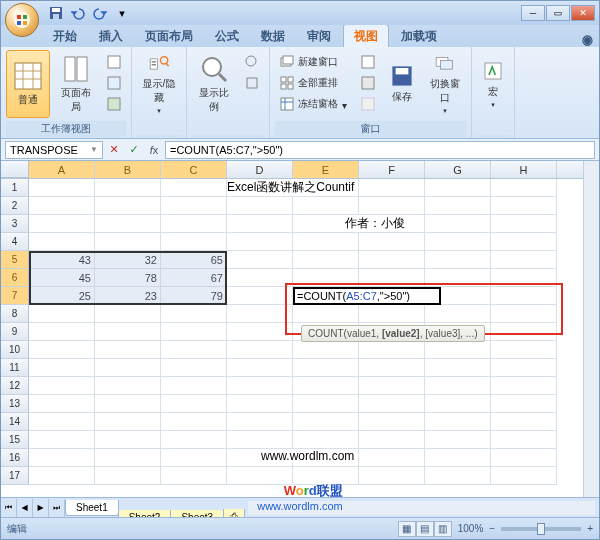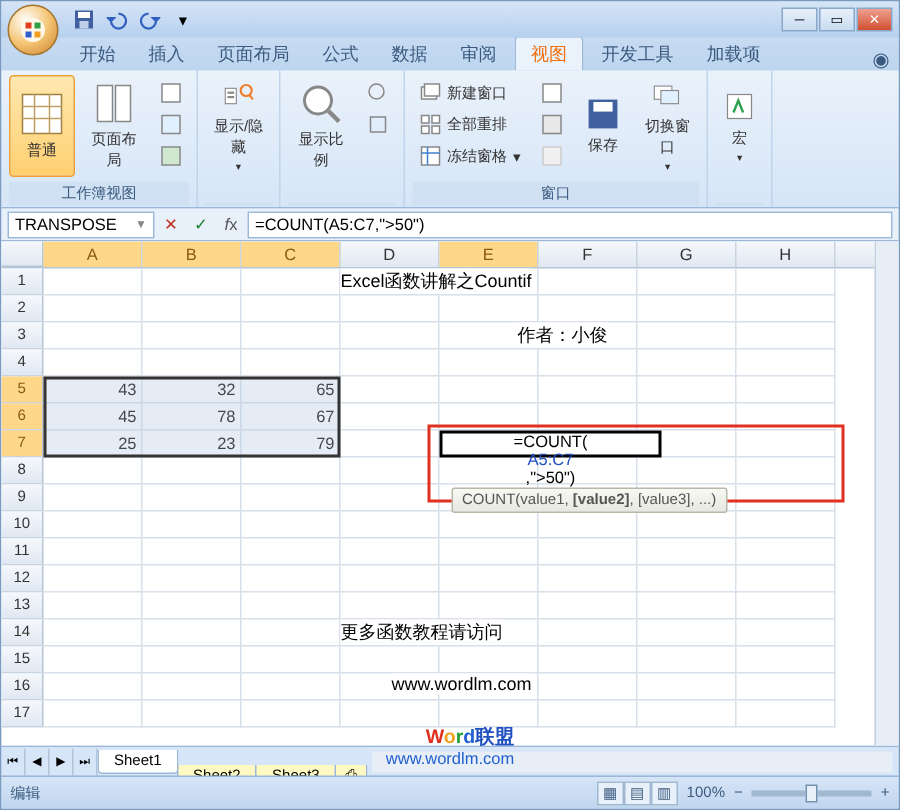--- a/index.html
+++ b/index.html
@@ -7,21 +7,21 @@
 .window { width: 600px; height: 540px; border: 1px solid #7a9ac0; display: flex; flex-direction: column; background: linear-gradient(#cfe0f5, #b9d3f0); }
 .titlebar { height: 24px; display: flex; align-items: center; background: linear-gradient(#d6e5f7, #b6d0ee); padding: 0 4px; position: relative; }
 .office-btn { width: 34px; height: 34px; border-radius: 50%; background: radial-gradient(circle at 35% 30%, #fff, #f4c575 50%, #c97f2a); border: 1px solid #a37430; position: absolute; top: 2px; left: 4px; z-index: 10; display: flex; align-items: center; justify-content: center; }
 .office-btn svg { width: 20px; height: 20px; }
 .qat { margin-left: 42px; display: flex; gap: 4px; align-items: center; }
 .qat-btn { width: 18px; height: 18px; display: flex; align-items: center; justify-content: center; cursor: pointer; }
 .title { position: absolute; left: 50%; transform: translateX(-50%); color: #3b5a7f; font-size: 12px; }
 .win-controls { margin-left: auto; display: flex; gap: 1px; }
 .win-btn { width: 24px; height: 16px; display: flex; align-items: center; justify-content: center; border: 1px solid #8aa8ca; background: linear-gradient(#e8f0fa, #c9dcf1); cursor: pointer; font-size: 9px; }
 .win-btn.close { background: linear-gradient(#f0a090, #d05030); color: #fff; }
-.tabs { height: 22px; display: flex; align-items: flex-end; padding-left: 42px; gap: 2px; background: linear-gradient(#c7dbf2, #bdd5ef); }
+.tabs { height: 22px; display: flex; align-items: flex-end; padding-left: 42px; gap: 2px; background: linear-gradient(#c7dbf2, #bdd5ef); font-weight: bold; }
 .tab { padding: 3px 10px 2px; font-size: 12px; color: #3b5a7f; cursor: pointer; border-radius: 3px 3px 0 0; }
 .tab.active { background: #eaf2fb; border: 1px solid #9bb8d8; border-bottom: none; color: #f07010; }
 .ribbon { height: 92px; background: linear-gradient(#eaf2fb, #d6e5f7); display: flex; border-bottom: 1px solid #9bb8d8; }
 .group { border-right: 1px solid #c0d4ea; padding: 3px 5px 1px; display: flex; flex-direction: column; }
 .group-content { flex: 1; display: flex; gap: 4px; align-items: flex-start; }
 .group-label { text-align: center; font-size: 10px; color: #3b5a7f; padding: 1px 0; background: rgba(200,220,240,0.5); }
 .big-btn { width: 44px; height: 68px; display: flex; flex-direction: column; align-items: center; justify-content: center; gap: 2px; cursor: pointer; font-size: 10px; color: #333; text-align: center; border: 1px solid transparent; border-radius: 3px; padding: 2px; }
 .big-btn.active { border-color: #f0a030; background: linear-gradient(#ffe8b0, #ffd070); }
 .big-btn .icon { width: 30px; height: 30px; }
 .small-btns { display: flex; flex-direction: column; gap: 1px; }
@@ -37,21 +37,21 @@
 .row-header-corner { width: 28px; background: linear-gradient(#f5f8fc, #e0e8f2); border-right: 1px solid #b5c5d8; border-bottom: 1px solid #b5c5d8; }
 .col-h { width: 66px; text-align: center; font-size: 11px; color: #333; border-right: 1px solid #c8d4e2; line-height: 18px; }
 .col-h.sel { background: #ffd788; color: #8a5a10; }
 .rows { position: relative; }
 .row { height: 18px; display: flex; }
 .row-h { width: 28px; background: linear-gradient(#f5f8fc, #e0e8f2); border-right: 1px solid #b5c5d8; border-bottom: 1px solid #c8d4e2; text-align: center; font-size: 10px; color: #333; line-height: 18px; }
 .row-h.sel { background: #ffd788; color: #8a5a10; }
 .cell { width: 66px; border-right: 1px solid #d8e0ea; border-bottom: 1px solid #d8e0ea; font-size: 11px; color: #000; padding: 0 3px; line-height: 18px; overflow: hidden; white-space: nowrap; }
 .cell.num { text-align: right; }
 .selection-box { position: absolute; border: 2px solid #333; background: rgba(180,200,230,0.35); left: 28px; top: 90px; width: 198px; height: 54px; pointer-events: none; z-index: 3; }
-.active-cell { position: absolute; border: 2px solid #000; background: #fff; z-index: 5; font-size: 11px; padding: 0 2px; display: flex; align-items: center; flex-direction: column; }
+.active-cell { position: absolute; border: 2px solid #000; background: #fff; z-index: 5; font-size: 11px; padding: 0 2px; display: flex; align-items: center; }
 .tooltip { position: absolute; background: linear-gradient(#f8f8f4, #e8e8e0); border: 1px solid #b8b8a8; padding: 2px 6px; font-size: 10px; color: #555; z-index: 6; border-radius: 2px; }
 .tooltip b { font-weight: bold; }
 .red-box { position: absolute; border: 2px solid #e03020; z-index: 4; left: 284px; top: 122px; width: 278px; height: 52px; pointer-events: none; }
 .long-text { position: absolute; font-size: 12px; color: #000; z-index: 2; background: #fff; white-space: nowrap; }
 .vscroll { width: 16px; background: #e8eef6; border-left: 1px solid #c0d0e0; }
 .sheet-tabs { height: 20px; display: flex; align-items: center; background: #d6e5f7; border-top: 1px solid #9bb8d8; font-size: 10px; }
 .tab-nav { display: flex; }
 .tab-nav-btn { width: 16px; height: 18px; display: flex; align-items: center; justify-content: center; border-right: 1px solid #b0c4da; cursor: pointer; font-size: 8px; }
 .sheet-tab { padding: 2px 10px; background: #fff; border: 1px solid #9bb8d8; border-top: none; border-radius: 0 0 3px 3px; margin-right: -1px; cursor: pointer; }
 .sheet-tab.inactive { background: #fef9c3; margin-top: 20px; }
@@ -109,21 +109,20 @@
   </div>
 
   <div class="tabs">
     <div class="tab">开始</div>
     <div class="tab">插入</div>
     <div class="tab">页面布局</div>
     <div class="tab">公式</div>
     <div class="tab">数据</div>
     <div class="tab">审阅</div>
     <div class="tab active">视图</div>
-    <div class="tab">开发工具</div>
     <div class="tab">加载项</div>
     <span style="margin-left:auto;color:#3b5a7f;font-size:13px;padding-right:6px;">◉</span>
   </div>
 
   <div class="ribbon">
     <div class="group">
       <div class="group-content">
         <div class="big-btn active">
           <svg class="icon" viewBox="0 0 30 30">
               <rect x="2" y="2" width="26" height="26" fill="#fff" stroke="#a08040"></rect>
@@ -485,21 +484,20 @@
             <div class="cell"></div>
             <div class="cell"></div>
             <div class="cell"></div>
             <div class="cell"></div>
             <div class="cell"></div>
           </div>
         </div>
 
       <div class="long-text" style="left:226px; top:18px;">Excel函数讲解之Countif</div>
       <div class="long-text" style="left:344px; top:54px;">作者：小俊</div>
-      <div class="long-text" style="left:226px; top:252px;">更多函数教程请访问</div>
       <div class="long-text" style="left:260px; top:288px;">www.wordlm.com</div>
 
       <div class="selection-box"></div>
 
       <div class="active-cell" style="left:292px; top:126px; width:148px; height:18px;">
         <span>=COUNT(</span>
           <span class="blue-ref">A5:C7</span>
           <span>,"&gt;50")</span>
       </div>
       <div class="tooltip" style="left:300px; top:164px;">COUNT(value1, <b>[value2]</b>, [value3], ...)</div>

